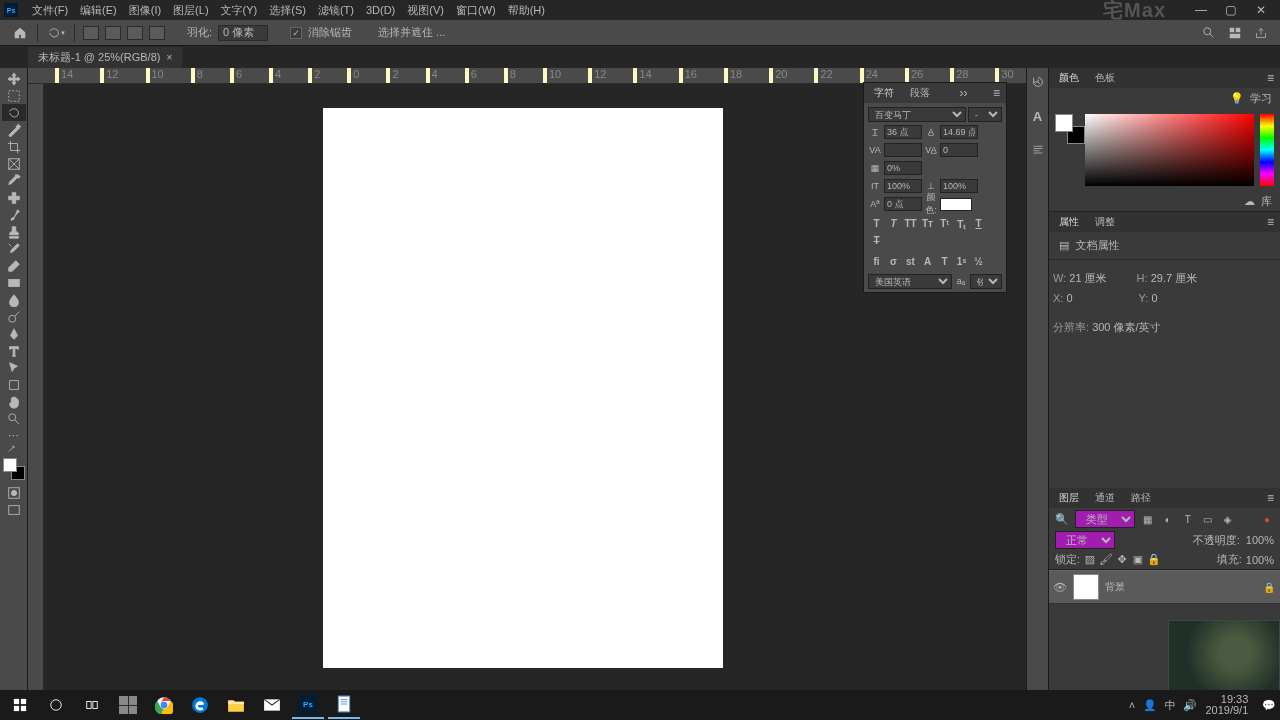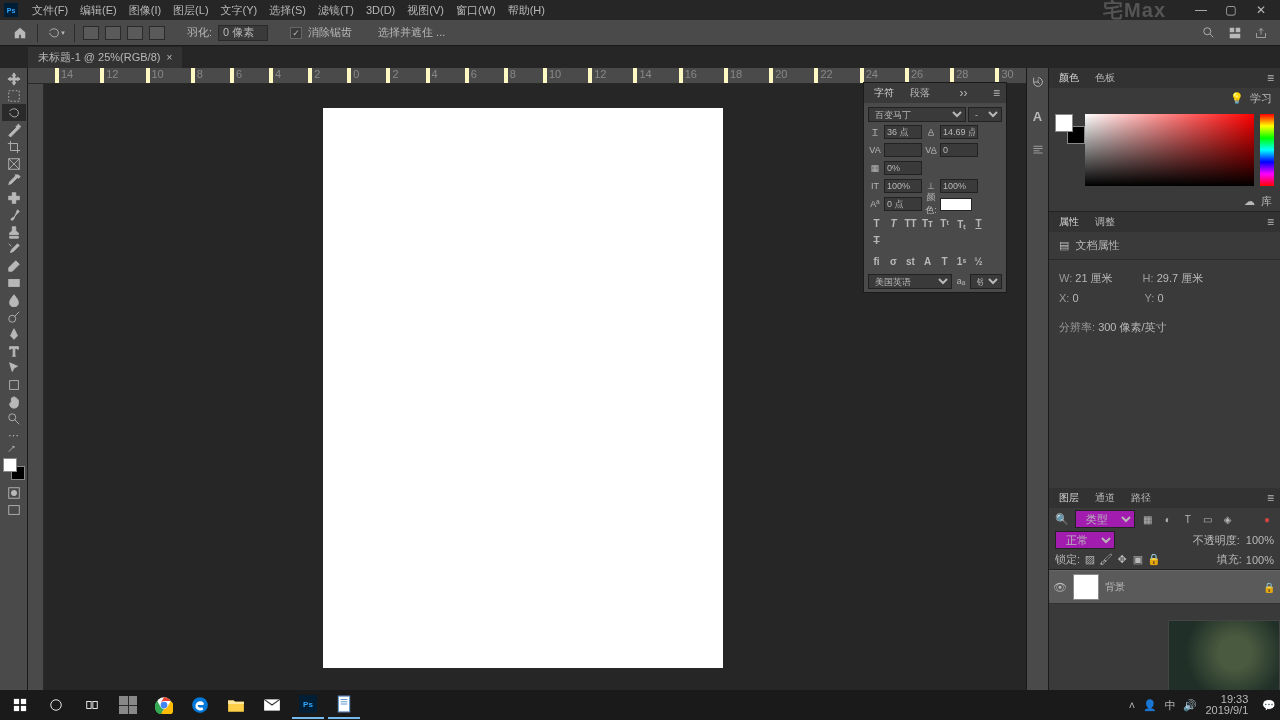--- a/index.html
+++ b/index.html
@@ -64,21 +64,21 @@
 .color-panel { padding: 6px; display: flex; gap: 6px; }
 .color-swatch { width: 24px; height: 24px; position: relative; }
 .csw-fg { position: absolute; width: 18px; height: 18px; background: #fff; border: 1px solid #888; z-index: 2; }
 .csw-bg { position: absolute; width: 18px; height: 18px; background: #000; border: 1px solid #888; right: -6px; bottom: -6px; }
 .color-picker { flex: 1; height: 72px; background: linear-gradient(to bottom, rgba(0,0,0,0) 0%, rgba(0,0,0,1) 100%), linear-gradient(to right, #fff 0%, #ff0000 100%); position: relative; }
 .hue-strip { width: 14px; height: 72px; background: linear-gradient(to bottom, #f00, #ff0, #0f0, #0ff, #00f, #f0f, #f00); }
 
 .learn-row { height: 20px; display: flex; align-items: center; justify-content: flex-end; padding: 0 8px; gap: 6px; cursor: pointer; }
 .lib-row { height: 20px; display: flex; align-items: center; justify-content: flex-end; padding: 0 8px; gap: 6px; cursor: pointer; border-bottom: 1px solid #222;}
 
-.prop-body { padding: 8px 10px; flex: 1; font-size: 10px; text-align: right; }
+.prop-body { padding: 8px 4px; flex: 1; font-size: 10px; text-align: right; }
 .prop-row { display: flex; gap: 30px; padding: 3px 0; }
 .prop-label { color: #999; }
 
 .layers-body { flex: 1; display: flex; flex-direction: column; }
 .layer-filter { height: 22px; display: flex; align-items: center; padding: 0 6px; gap: 6px; font-size: 10px; }
 .layer-filter-icon { width: 14px; height: 14px; display: flex; align-items: center; justify-content: center; cursor: pointer; font-size: 10px; }
 .layer-blend { height: 20px; display: flex; align-items: center; padding: 0 6px; gap: 6px; font-size: 10px; background: #3a3a3a; }
 .blend-select { background: #a21caf; border: 1px solid #222; padding: 1px 6px; width: 60px; }
 .layer-lock { height: 20px; display: flex; align-items: center; padding: 0 6px; gap: 4px; font-size: 9px; background: #3a3a3a; border-bottom: 1px solid #222;}
 .lock-icon { width: 12px; height: 12px; cursor: pointer; display: flex; align-items: center; justify-content: center;}

